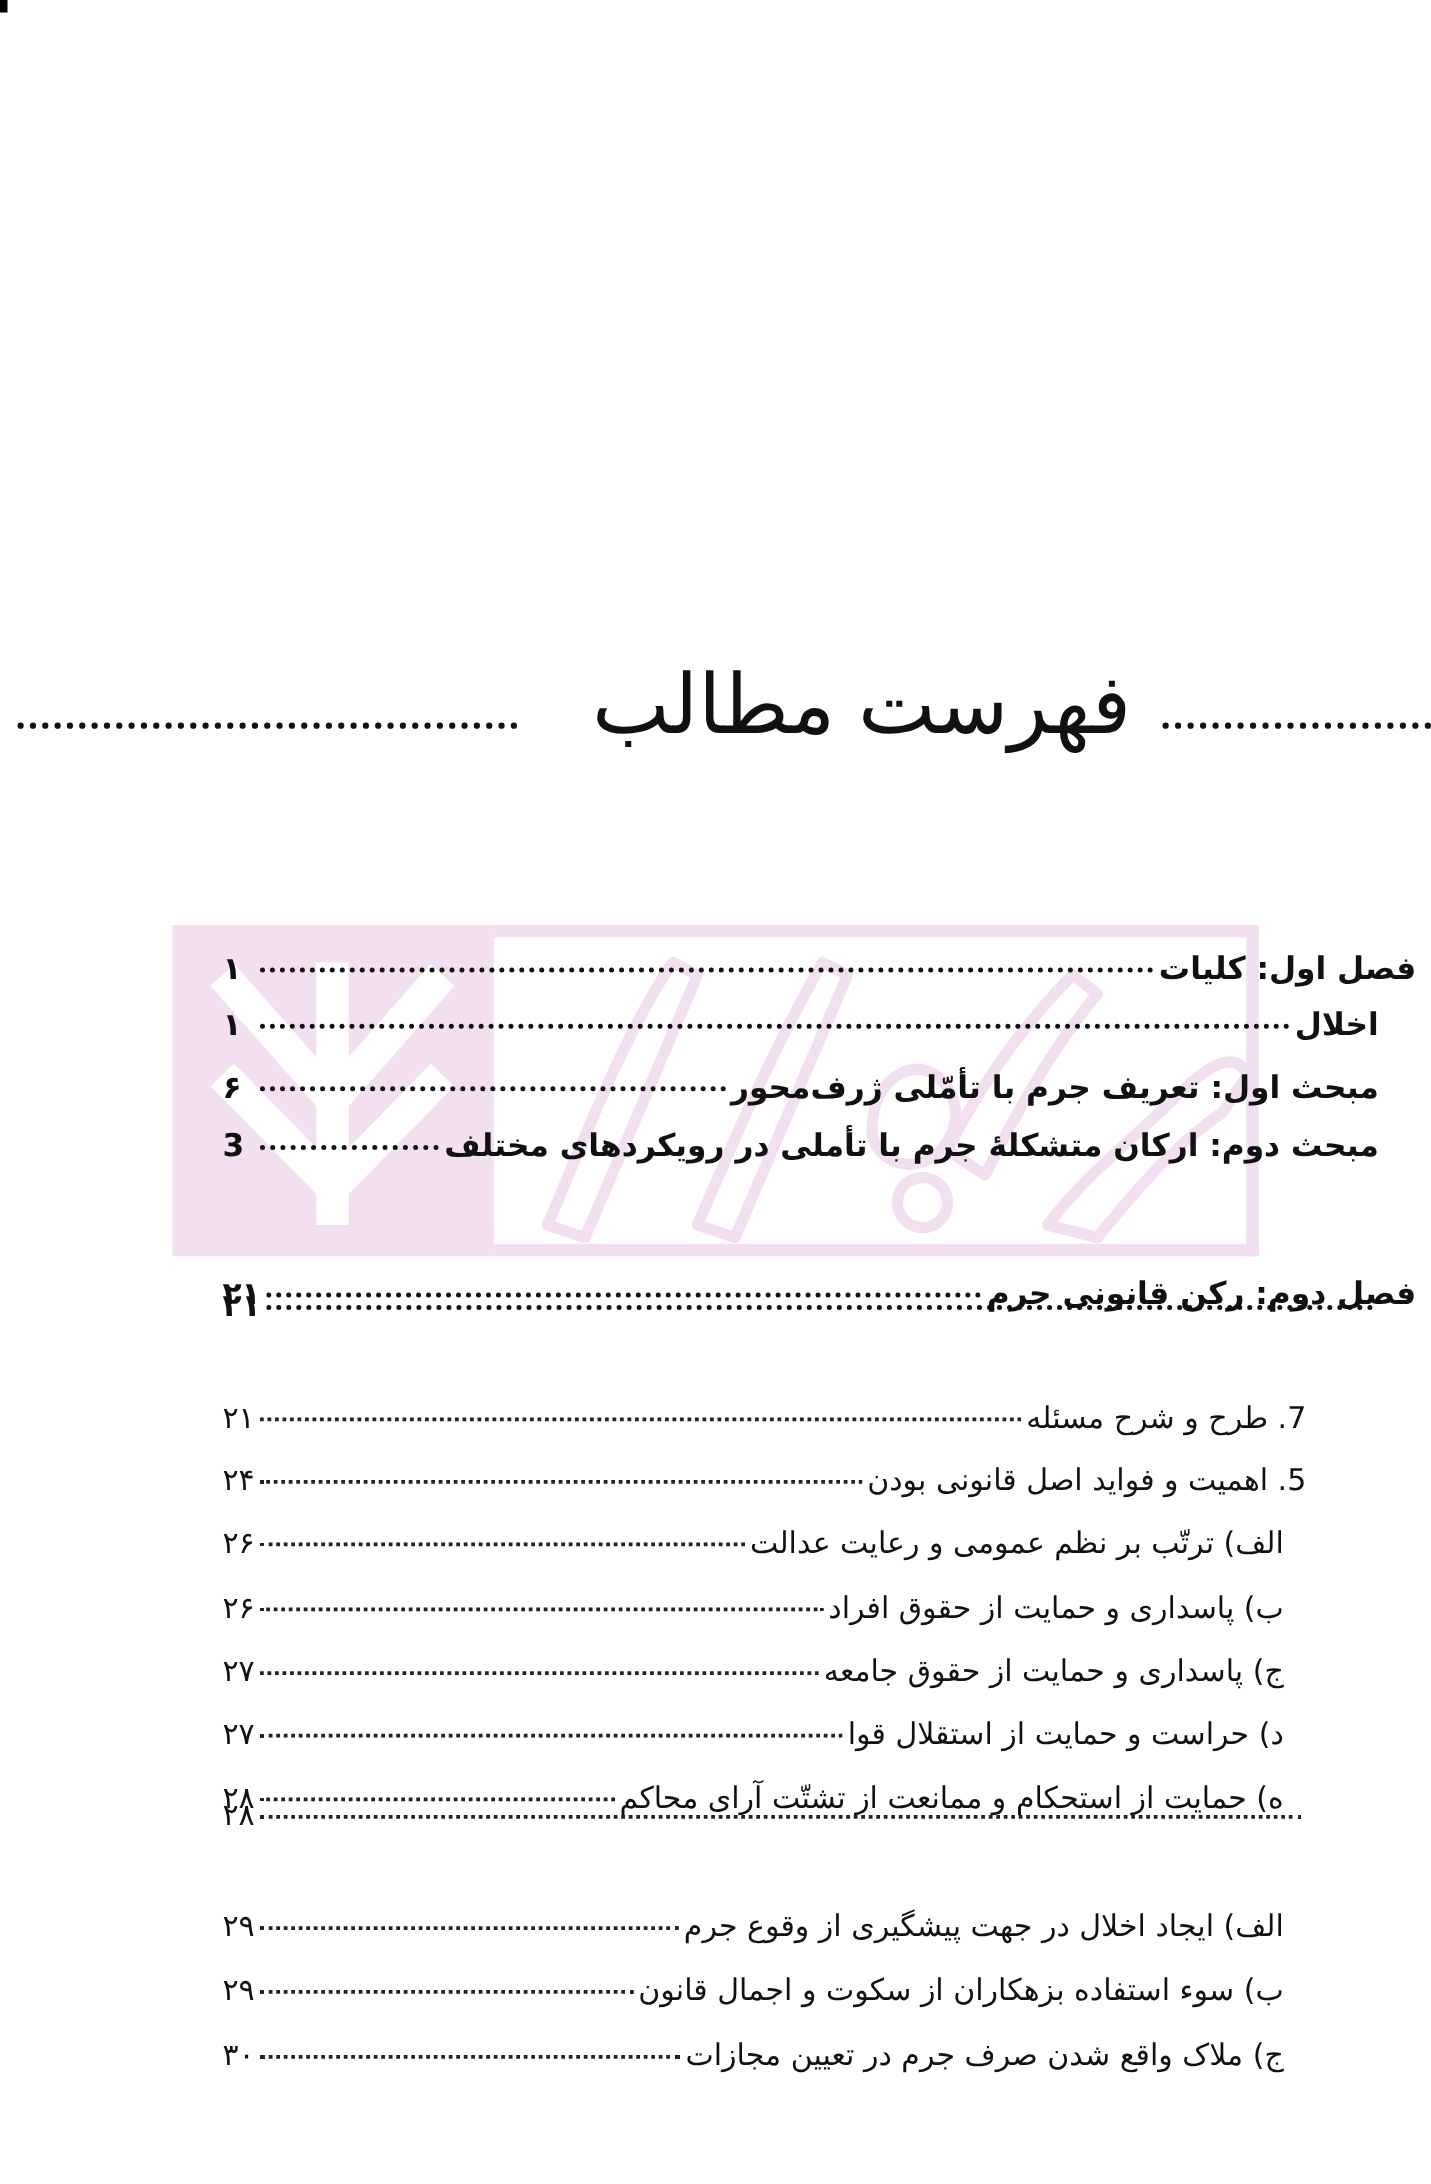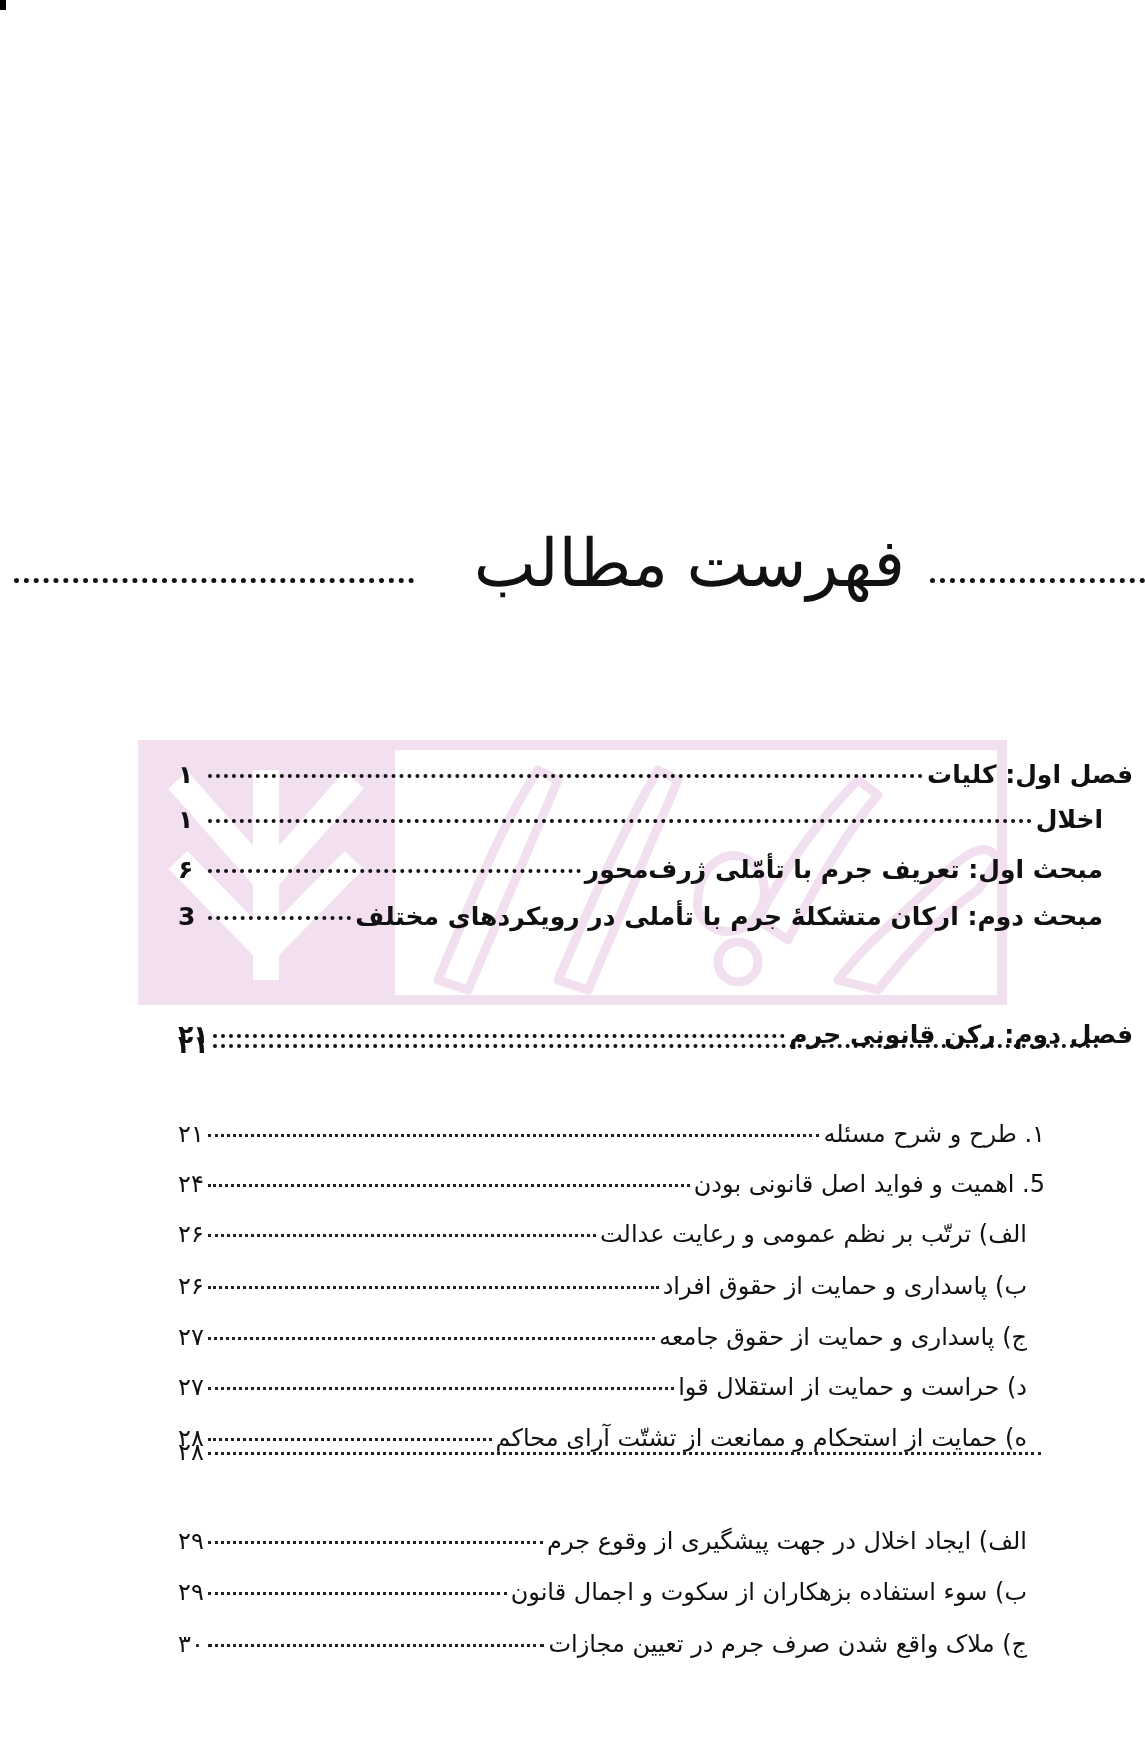--- a/index.html
+++ b/index.html
@@ -198,21 +198,21 @@
     <span class="leader"></span>
     <span class="page">۲۱</span>
   </div>
 
   <div class="toc-row bold" style="right:42px; left:178px; top:1028px;">
     <span class="leader"></span>
     <span class="page">۲۱</span>
   </div>
 
   <div class="toc-row regular" style="right:100px; left:178px; top:1080px;">
-    <span class="entry-title">۱. طرح و شرح مسئله</span>
+    <span class="entry-title">7. طرح و شرح مسئله</span>
     <span class="leader"></span>
     <span class="page">۲۱</span>
   </div>
 
   <div class="toc-row regular" style="right:100px; left:178px; top:1130px;">
     <span class="entry-title">5. اهمیت و فواید اصل قانونی بودن</span>
     <span class="leader"></span>
     <span class="page">۲۴</span>
   </div>
 

